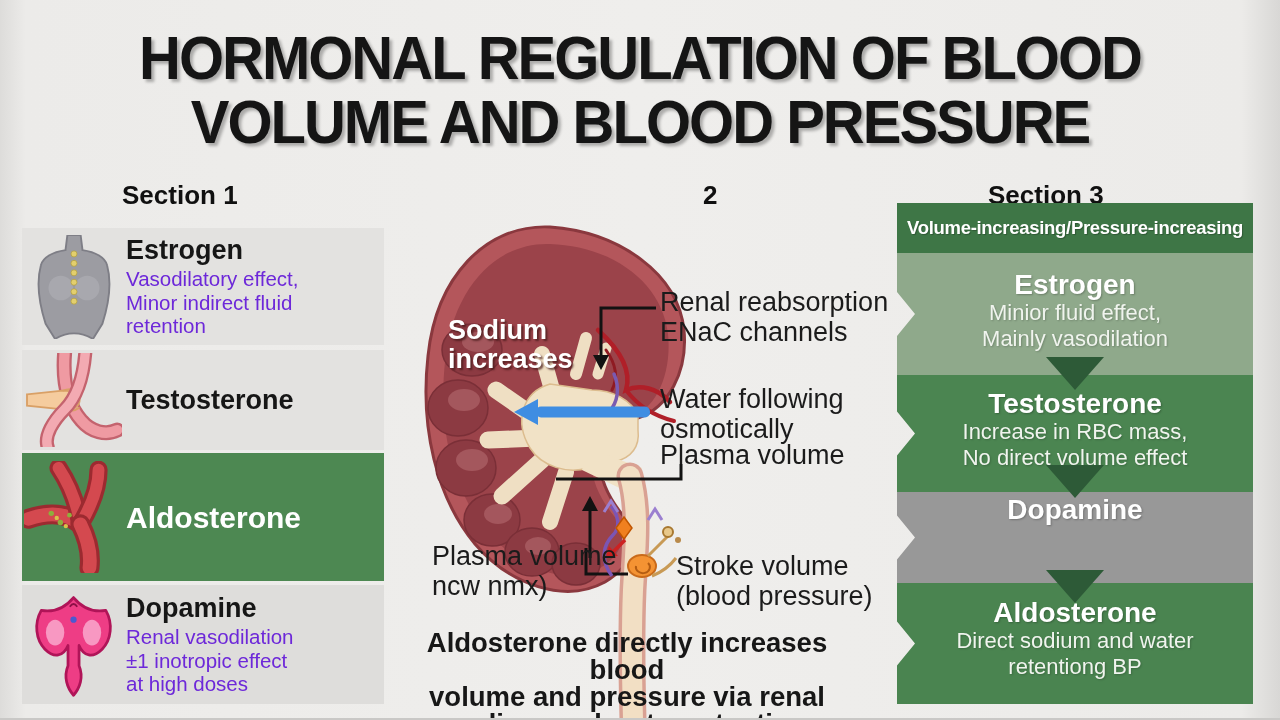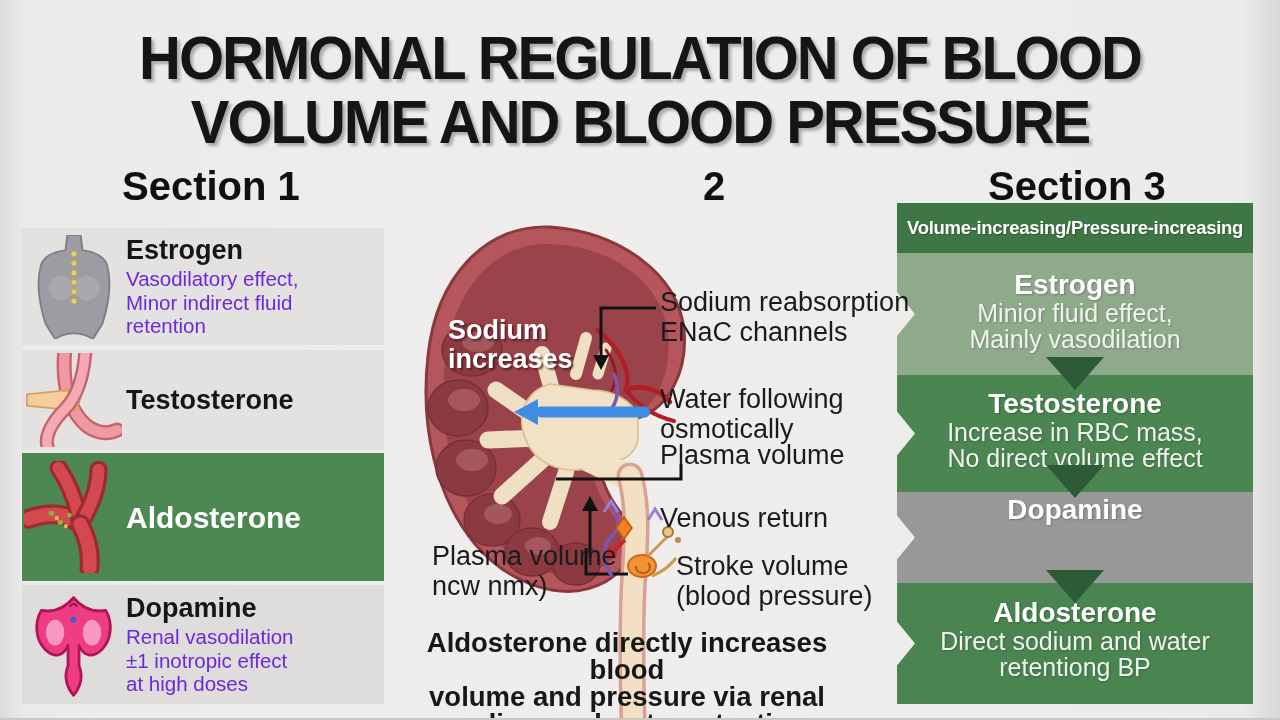--- a/index.html
+++ b/index.html
@@ -9,21 +9,21 @@
     background:linear-gradient(90deg,#dddcda 0%,#ecebe9 2%,#efeeec 50%,#ecebe9 97%,#d8d7d5 100%);
   }
   .abs{position:absolute;}
   
   .title{
     left:0;right:0;top:28px;text-align:center;color:#151515;
     font-weight:900;font-size:58px;line-height:62px;letter-spacing:-2px;
     text-shadow:3px 3px 3px rgba(0,0,0,.28);
     transform:scaleY(1.04);
   }
-  .sec-label{top:164px;font-weight:700;font-size:40px;color:#101010;}
+  .sec-label{top:180px;font-weight:700;font-size:26px;color:#101010;}
   #sec1-label{left:122px;}
   #sec2-label{left:703px;}
   #sec3-label{left:988px;}
   
   #panel1{left:22px;top:228px;width:362px;height:476px;}
   .p1row{position:absolute;left:0;width:362px;display:flex;align-items:center;}
   .p1row .iconbox{width:104px;flex:0 0 104px;display:flex;justify-content:center;align-items:center;}
   .p1row .txt{flex:1;padding-right:4px;}
   .p1row .h{font-weight:700;font-size:27px;color:#161616;line-height:31px;}
   .p1row .d{font-size:20.5px;line-height:23.5px;color:#6d28d9;white-space:pre-line;margin-top:1px;}
@@ -47,21 +47,21 @@
   #caption{left:402px;top:629px;width:450px;text-align:center;font-size:27.5px;line-height:27px;
     font-weight:600;color:#171717;white-space:pre-line;z-index:6;}
   
   #panel3{left:897px;top:203px;width:356px;height:501px;}
   #p3-header{position:absolute;top:0;left:0;width:356px;height:50px;background:#3e7646;
     display:flex;align-items:center;color:#fff;font-weight:700;font-size:18.5px;letter-spacing:-.3px;
     padding-left:10px;box-sizing:border-box;text-shadow:1px 1px 1px rgba(0,0,0,.25);}
   .p3block{position:absolute;left:0;width:356px;text-align:center;color:#fff;box-sizing:border-box;
     clip-path:polygon(0 0,100% 0,100% 100%,0 100%,0 calc(50% + 22px),18px 50%,0 calc(50% - 22px));}
   .p3block .h{font-weight:700;font-size:28px;line-height:31px;text-shadow:1px 1px 2px rgba(0,0,0,.25);}
-  .p3block .d{font-size:25px;line-height:26px;color:#f0f4ee;white-space:pre-line;text-shadow:1px 1px 2px rgba(0,0,0,.2);}
+  .p3block .d{font-size:22px;line-height:26px;color:#f0f4ee;white-space:pre-line;text-shadow:1px 1px 2px rgba(0,0,0,.2);}
   #b-estrogen{top:50px;height:122px;background:#8fa98b;padding-top:16px;}
   #b-testosterone{top:172px;height:117px;background:#4b8551;padding-top:13px;}
   #b-dopamine{top:289px;height:91px;background:#989898;padding-top:2px;}
   #b-aldosterone{top:380px;height:121px;background:#4a8450;padding-top:14px;}
   .tri{position:absolute;left:149px;width:0;height:0;z-index:4;
     border-left:29px solid transparent;border-right:29px solid transparent;border-top:33px solid #2d5a37;}
   #tri1{top:154px;} #tri2{top:262px;} #tri3{top:367px;}
 </style>
 </head>
 <body>
@@ -242,26 +242,25 @@
       <ellipse cx="642" cy="566" rx="14" ry="11" fill="#f49333" stroke="#c96a1a" stroke-width="2"></ellipse>
       <path d="M636,566 a7,6 0 1 0 12,-3" fill="none" stroke="#b35c12" stroke-width="2"></path>
       <path d="M648,556 C656,548 662,542 668,536 M652,576 C662,572 670,566 676,558" fill="none" stroke="#c89a55" stroke-width="3"></path>
       <circle cx="668" cy="532" r="5" fill="#e8c88a" stroke="#a87830" stroke-width="2"></circle>
       <circle cx="678" cy="540" r="3" fill="#b98a4a"></circle>
     </g>
   </svg>
 
   <div class="abs" id="lbl-sodium-inc">Sodium
 increases</div>
-  <div class="abs klabel" id="lbl-reabs">Sodium reabsorption
+  <div class="abs klabel" id="lbl-reabs">Renal reabsorption
 ENaC channels</div>
   <div class="abs klabel" id="lbl-water">Water following
 osmotically</div>
   <div class="abs klabel" id="lbl-plasma-r">Plasma volume</div>
-  <div class="abs klabel" id="lbl-venous">Venous return</div>
   <div class="abs klabel" id="lbl-stroke">Stroke volume
 (blood pressure)</div>
   <div class="abs klabel" id="lbl-plasma-l">Plasma volume
 ncw nmx)</div>
   <div class="abs" id="caption">Aldosterone directly increases blood
 volume and pressure via renal
 sodium and water retention</div>
 
   <div class="abs" id="panel3">
     <div id="p3-header">Volume-increasing/Pressure-increasing</div>

